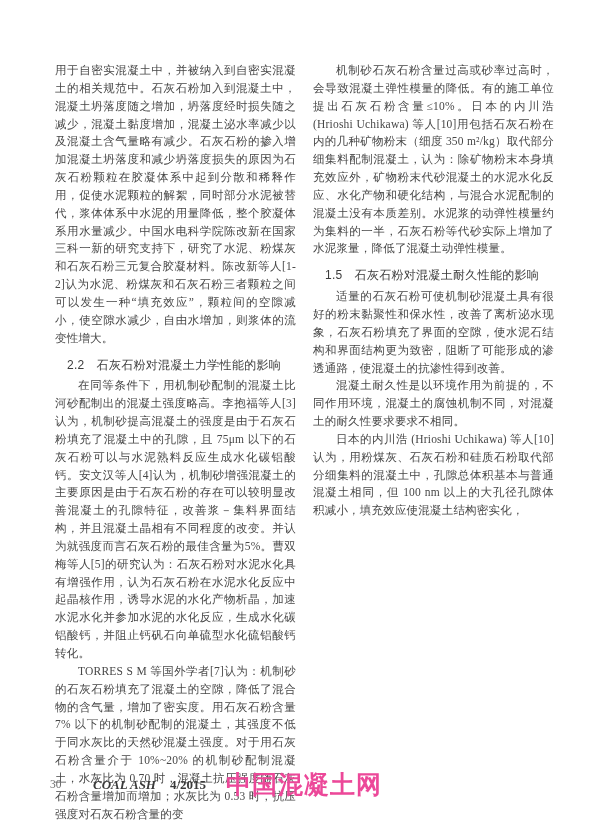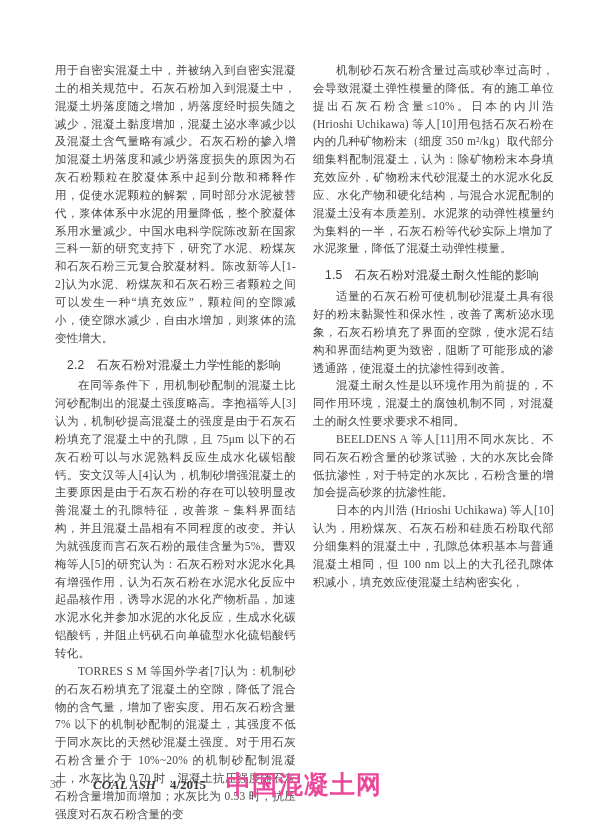--- a/index.html
+++ b/index.html
@@ -79,21 +79,20 @@
       <p>TORRES S M 等国外学者[7]认为：机制砂的石灰石粉填充了混凝土的空隙，降低了混合物的含气量，增加了密实度。用石灰石粉含量 7% 以下的机制砂配制的混凝土，其强度不低于同水灰比的天然砂混凝土强度。对于用石灰石粉含量介于 10%~20% 的机制砂配制混凝土，水灰比为 0.70 时，混凝土抗压强度随石灰石粉含量增加而增加；水灰比为 0.53 时，抗压强度对石灰石粉含量的变</p>
     </div>
 
     <div class="col">
       <p>机制砂石灰石粉含量过高或砂率过高时，会导致混凝土弹性模量的降低。有的施工单位提出石灰石粉含量≤10%。日本的内川浩 (Hrioshi Uchikawa) 等人[10]用包括石灰石粉在内的几种矿物粉末（细度 350 m²/kg）取代部分细集料配制混凝土，认为：除矿物粉末本身填充效应外，矿物粉末代砂混凝土的水泥水化反应、水化产物和硬化结构，与混合水泥配制的混凝土没有本质差别。水泥浆的动弹性模量约为集料的一半，石灰石粉等代砂实际上增加了水泥浆量，降低了混凝土动弹性模量。</p>
       <div class="section">
         <span class="sec-num">1.5</span><span>石灰石粉对混凝土耐久性能的影响</span>
       </div>
       <p>适量的石灰石粉可使机制砂混凝土具有很好的粉末黏聚性和保水性，改善了离析泌水现象，石灰石粉填充了界面的空隙，使水泥石结构和界面结构更为致密，阻断了可能形成的渗透通路，使混凝土的抗渗性得到改善。</p>
       <p>混凝土耐久性是以环境作用为前提的，不同作用环境，混凝土的腐蚀机制不同，对混凝土的耐久性要求要求不相同。</p>
-      <p>BEELDENS A 等人[11]用不同水灰比、不同石灰石粉含量的砂浆试验，大的水灰比会降低抗渗性，对于特定的水灰比，石粉含量的增加会提高砂浆的抗渗性能。</p>
       <p>日本的内川浩 (Hrioshi Uchikawa) 等人[10]认为，用粉煤灰、石灰石粉和硅质石粉取代部分细集料的混凝土中，孔隙总体积基本与普通混凝土相同，但 100 nm 以上的大孔径孔隙体积减小，填充效应使混凝土结构密实化，</p>
     </div>
 
   </div>
 
   <div class="footer">
     <span class="page-number">30</span>
     <span class="journal-line">
       <span class="journal-title">COAL ASH</span><span class="journal-issue">4/2015</span>
     </span>

